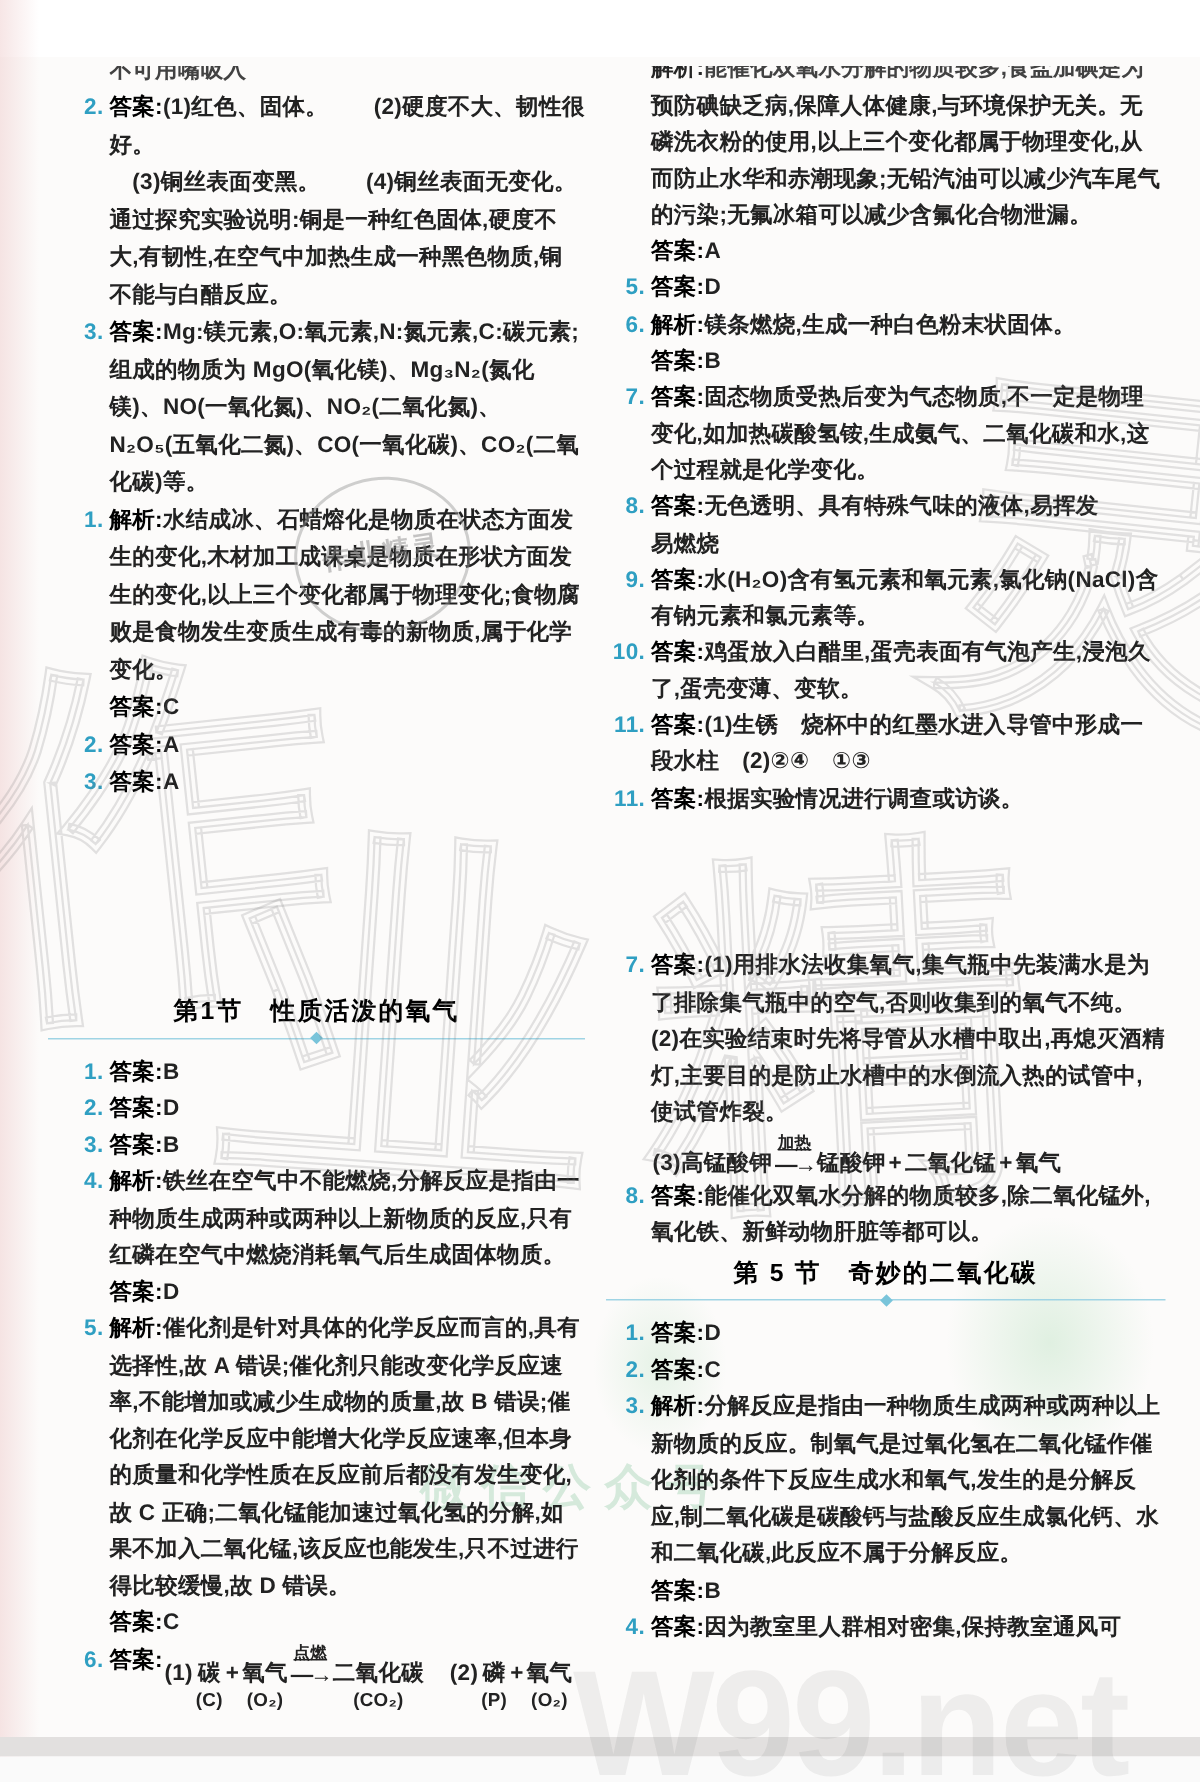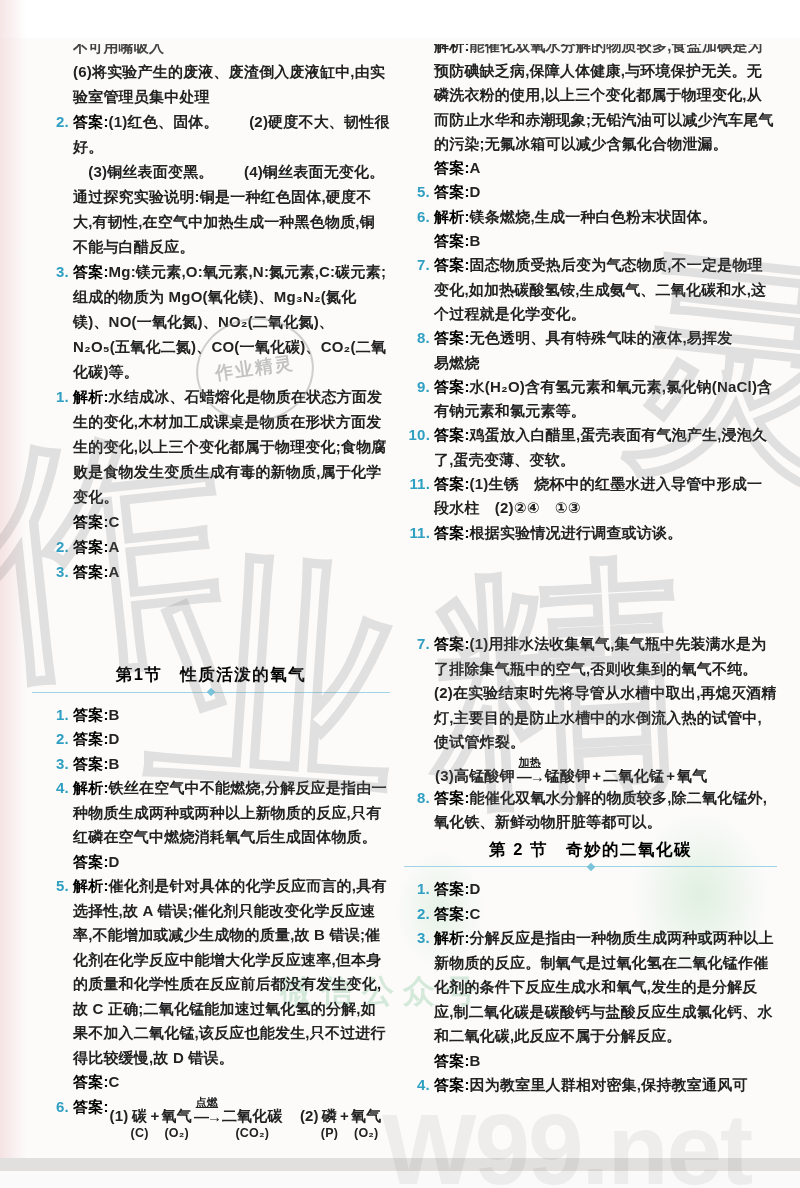--- a/index.html
+++ b/index.html
@@ -90,21 +90,20 @@
 
   <div class="green-blob" id="blob1"></div>
   <div class="green-blob" id="blob2"></div>
   <div class="wm-net">W99.net</div>
   <div class="wm-green">微信公众号</div>
 
   <div class="col" id="col-lt">
       <div class="clipline">
         <div class="item"><span class="txt">不可用嘴吸入</span></div>
       </div>
-      <div class="item"><span class="txt">(6)将实验产生的废液、废渣倒入废液缸中,由实验室管理员集中处理</span></div>
       <div class="item"><span class="num">2.</span><span class="lbl">答案:</span><span class="txt">(1)红色、固体。　　(2)硬度不大、韧性很好。</span><br><span class="txt">　(3)铜丝表面变黑。　　(4)铜丝表面无变化。</span><br><span class="txt">通过探究实验说明:铜是一种红色固体,硬度不大,有韧性,在空气中加热生成一种黑色物质,铜不能与白醋反应。</span></div>
       <div class="item"><span class="num">3.</span><span class="lbl">答案:</span><span class="txt">Mg:镁元素,O:氧元素,N:氮元素,C:碳元素;组成的物质为 MgO(氧化镁)、Mg₃N₂(氮化镁)、NO(一氧化氮)、NO₂(二氧化氮)、N₂O₅(五氧化二氮)、CO(一氧化碳)、CO₂(二氧化碳)等。</span></div>
       <div class="item"><span class="num">1.</span><span class="lbl">解析:</span><span class="txt">水结成冰、石蜡熔化是物质在状态方面发生的变化,木材加工成课桌是物质在形状方面发生的变化,以上三个变化都属于物理变化;食物腐败是食物发生变质生成有毒的新物质,属于化学变化。</span><br><span class="lbl">答案:</span><span class="txt">C</span></div>
       <div class="item"><span class="num">2.</span><span class="lbl">答案:</span><span class="txt">A</span></div>
       <div class="item"><span class="num">3.</span><span class="lbl">答案:</span><span class="txt">A</span></div>
     </div>
   <div class="col" id="col-lb">
       <div class="sec">
         <div class="sec-title">第1节　性质活泼的氧气</div>
         <div class="sec-line">
@@ -194,21 +193,21 @@
           </span>
           <span class="tok">
             <span class="main">+</span>
           </span>
           <span class="tok">
             <span class="main">氧气</span>
           </span>
         </span></div>
       <div class="item"><span class="num">8.</span><span class="lbl">答案:</span><span class="txt">能催化双氧水分解的物质较多,除二氧化锰外,氧化铁、新鲜动物肝脏等都可以。</span></div>
       <div class="sec">
-        <div class="sec-title">第 2 节　奇妙的二氧化碳</div>
+        <div class="sec-title">第 5 节　奇妙的二氧化碳</div>
         <div class="sec-line">
           <span class="sec-diamond"></span>
         </div>
       </div>
       <div class="item"><span class="num">1.</span><span class="lbl">答案:</span><span class="txt">D</span></div>
       <div class="item"><span class="num">2.</span><span class="lbl">答案:</span><span class="txt">C</span></div>
       <div class="item"><span class="num">3.</span><span class="lbl">解析:</span><span class="txt">分解反应是指由一种物质生成两种或两种以上新物质的反应。制氧气是过氧化氢在二氧化锰作催化剂的条件下反应生成水和氧气,发生的是分解反应,制二氧化碳是碳酸钙与盐酸反应生成氯化钙、水和二氧化碳,此反应不属于分解反应。</span><br><span class="lbl">答案:</span><span class="txt">B</span></div>
       <div class="item"><span class="num">4.</span><span class="lbl">答案:</span><span class="txt">因为教室里人群相对密集,保持教室通风可</span></div>
     </div>
 

